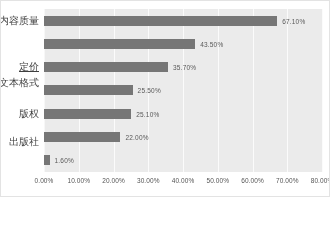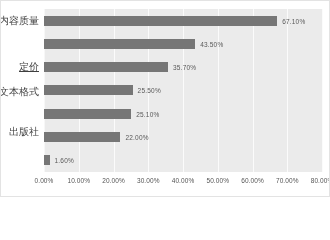--- a/index.html
+++ b/index.html
@@ -112,22 +112,23 @@
   }
 </style>
 </head>
 <body>
 
 <div id="chart-root" style="background: rgb(255, 255, 255); border-color: rgb(227, 227, 227);">
 
   <div class="cat-labels">
       <div class="cat-label" style="top: 0px; height: 23.2857px; color: rgb(63, 63, 63);">内容质量</div>
       <div class="cat-label" style="top: 46.5714px; height: 23.2857px; color: rgb(63, 63, 63); text-decoration: underline;">定价</div>
-      <div class="cat-label" style="top: 71px; height: 23.2857px; color: rgb(63, 63, 63);">文本格式</div>
-      <div class="cat-label" style="top: 111px; height: 23.2857px; color: rgb(63, 63, 63);">出版社</div>
+      <div class="cat-label" style="top: 62px; height: 23.2857px; color: rgb(63, 63, 63);">文本格式</div>
+      <div class="cat-label" style="top: 93.1429px; height: 23.2857px; color: rgb(63, 63, 63);">版权</div>
+      <div class="cat-label" style="top: 121px; height: 23.2857px; color: rgb(63, 63, 63);">出版社</div>
     </div>
 
   <div class="plot-area" style="background: rgb(235, 235, 235);">
     <div class="gridlines">
         <div class="gridline first" style="left: 0px;"></div>
         <div class="gridline" style="left: 34.75px;"></div>
         <div class="gridline" style="left: 69.5px;"></div>
         <div class="gridline" style="left: 104.25px;"></div>
         <div class="gridline" style="left: 139px;"></div>
         <div class="gridline" style="left: 173.75px;"></div>

